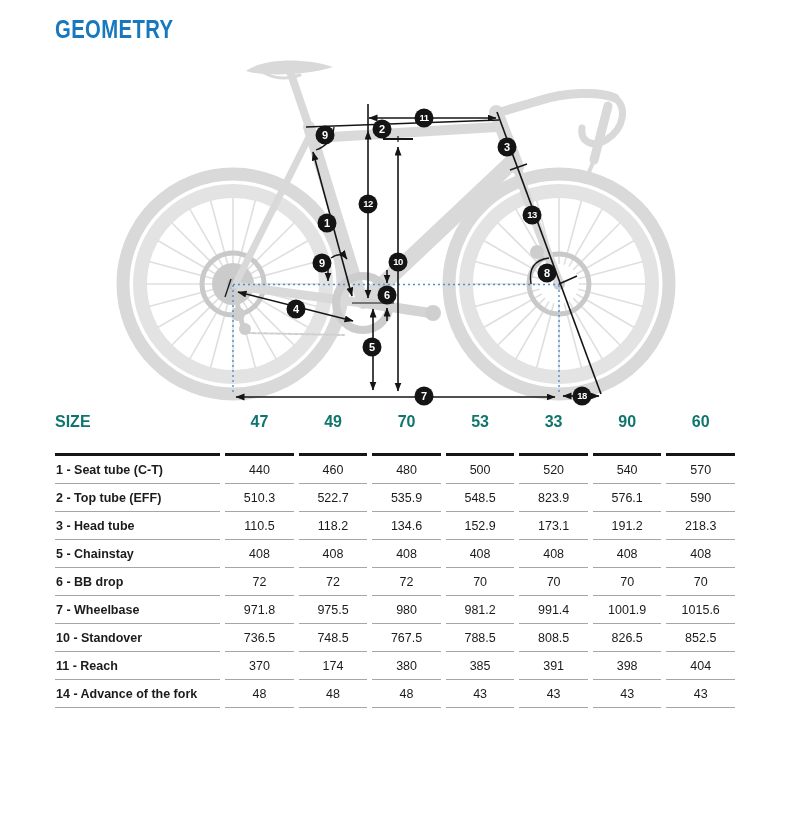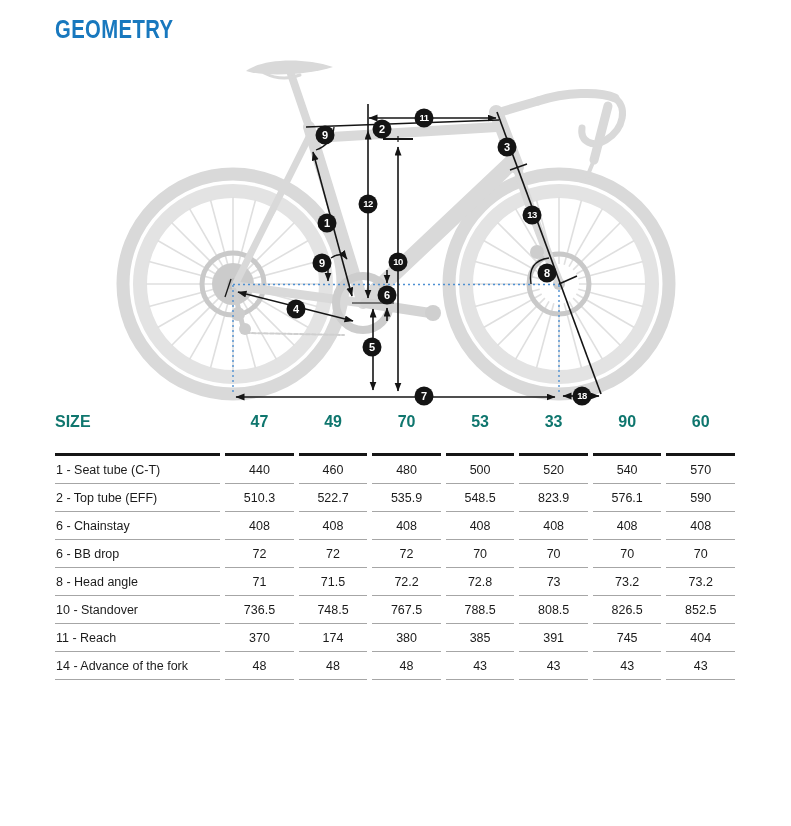--- a/index.html
+++ b/index.html
@@ -25,21 +25,21 @@
   table.geo th{
     font-size:16px;font-weight:bold;color:#0f766e;
     border-bottom:3px solid #161616;text-align:center;
     padding:4px 0 22px 0;white-space:nowrap;
   }
   table.geo th.lbl{text-align:left;}
   table.geo td{
     font-size:12.5px;color:#1b1b1b;text-align:center;
     border-bottom:1px solid #a6a6a6;height:25px;white-space:nowrap;
   }
-  table.geo td.lbl{text-align:left;}
+  table.geo td.lbl{text-align:left;font-weight:bold;}
   col.c-label{width:25.6%;}
   col.c-size{width:10.62%;}
 </style>
 </head>
 <body>
 
 <h1 class="page-title">GEOMETRY</h1>
 
 <svg class="diagram" width="791" height="826" viewBox="0 0 791 826">
   <defs>
@@ -278,67 +278,77 @@
           <td class="lbl">2 - Top tube (EFF)</td>
           <td>510.3</td>
           <td>522.7</td>
           <td>535.9</td>
           <td>548.5</td>
           <td>823.9</td>
           <td>576.1</td>
           <td>590</td>
         </tr>
         <tr>
-          <td class="lbl">6 - Chainstay</td>
+          <td class="lbl">3 - Head tube</td>
+          <td>110.5</td>
+          <td>118.2</td>
+          <td>134.6</td>
+          <td>152.9</td>
+          <td>173.1</td>
+          <td>191.2</td>
+          <td>218.3</td>
+        </tr>
+        <tr>
+          <td class="lbl">5 - Chainstay</td>
           <td>408</td>
           <td>408</td>
           <td>408</td>
           <td>408</td>
           <td>408</td>
           <td>408</td>
           <td>408</td>
         </tr>
         <tr>
           <td class="lbl">6 - BB drop</td>
           <td>72</td>
           <td>72</td>
           <td>72</td>
           <td>70</td>
           <td>70</td>
           <td>70</td>
           <td>70</td>
         </tr>
         <tr>
-          <td class="lbl">8 - Head angle</td>
-          <td>71</td>
-          <td>71.5</td>
-          <td>72.2</td>
-          <td>72.8</td>
-          <td>73</td>
-          <td>73.2</td>
-          <td>73.2</td>
+          <td class="lbl">7 - Wheelbase</td>
+          <td>971.8</td>
+          <td>975.5</td>
+          <td>980</td>
+          <td>981.2</td>
+          <td>991.4</td>
+          <td>1001.9</td>
+          <td>1015.6</td>
         </tr>
         <tr>
           <td class="lbl">10 - Standover</td>
           <td>736.5</td>
           <td>748.5</td>
           <td>767.5</td>
           <td>788.5</td>
           <td>808.5</td>
           <td>826.5</td>
           <td>852.5</td>
         </tr>
         <tr>
           <td class="lbl">11 - Reach</td>
           <td>370</td>
           <td>174</td>
           <td>380</td>
           <td>385</td>
           <td>391</td>
-          <td>745</td>
+          <td>398</td>
           <td>404</td>
         </tr>
         <tr>
           <td class="lbl">14 - Advance of the fork</td>
           <td>48</td>
           <td>48</td>
           <td>48</td>
           <td>43</td>
           <td>43</td>
           <td>43</td>

